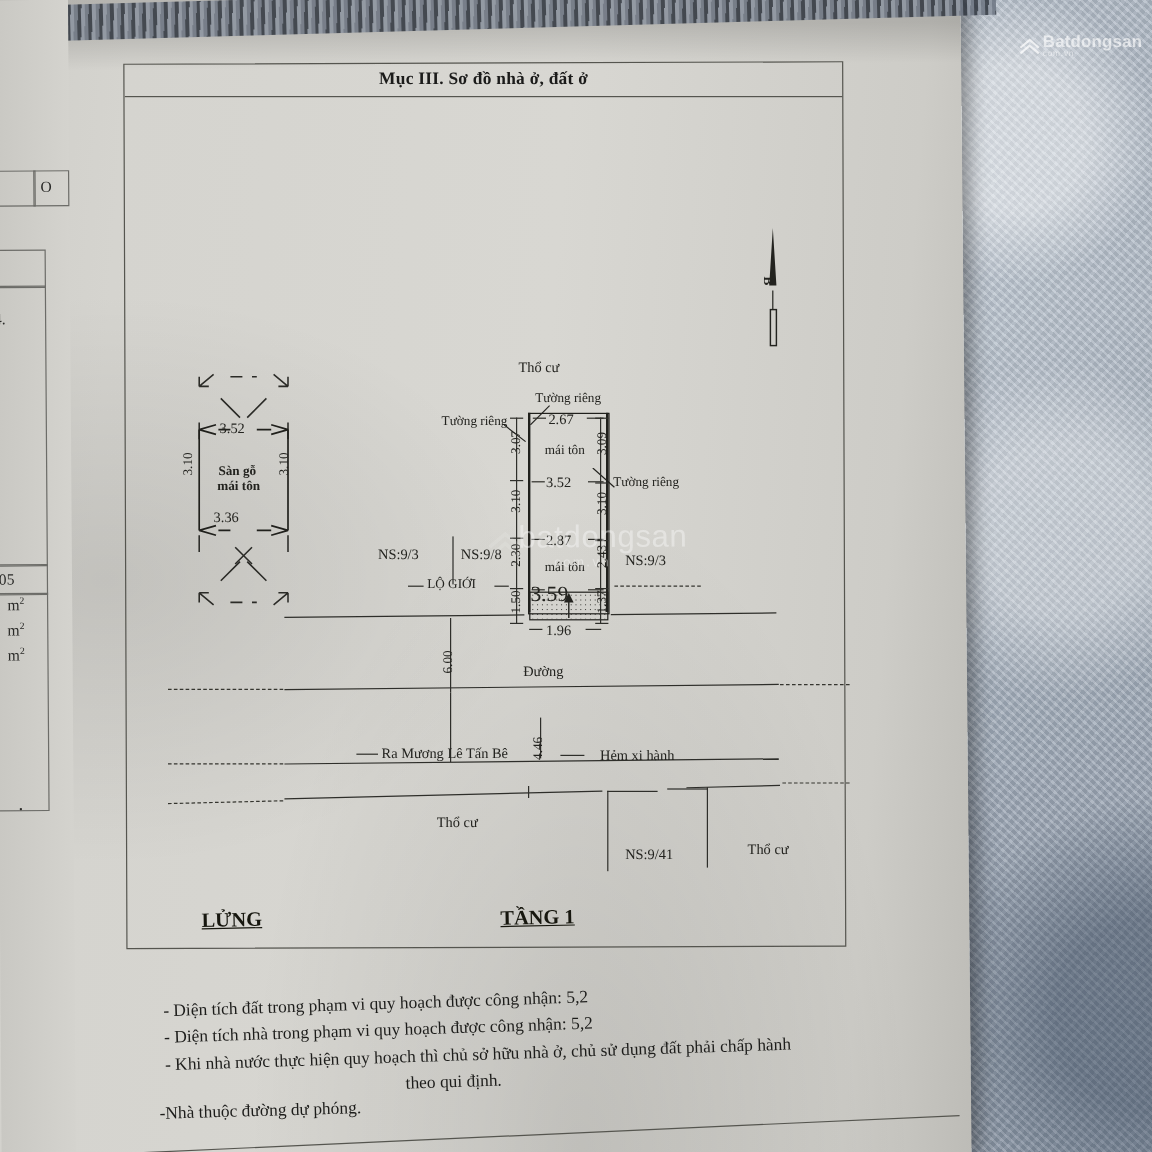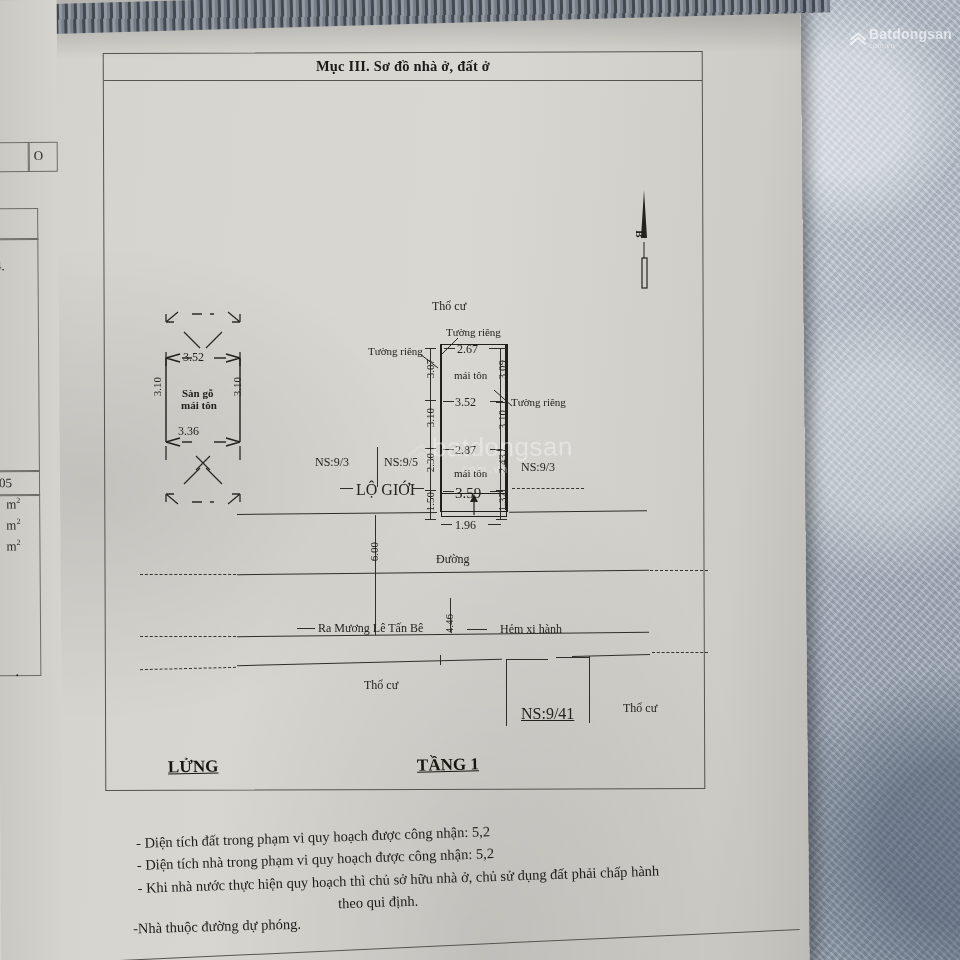--- a/index.html
+++ b/index.html
@@ -216,21 +216,21 @@
   <div class="ln hln" style="left:489px;top:348px;width:14px;"></div>
 
   <div class="ink" style="left:455px;top:395px;font-size:12px;">3.52</div>
   <div class="ln hln" style="left:443px;top:401px;width:11px;"></div>
   <div class="ln hln" style="left:490px;top:401px;width:13px;"></div>
 
   <div class="ink" style="left:455px;top:443px;font-size:12px;">2.87</div>
   <div class="ln hln" style="left:443px;top:449px;width:11px;"></div>
   <div class="ln hln" style="left:490px;top:449px;width:13px;"></div>
 
-  <div class="ink" style="left:455px;top:485px;font-size:15px;">3.59</div>
+  <div class="ink" style="left:442px;top:485px;font-size:18px;">3.59</div>
   <div class="ln hln" style="left:443px;top:491px;width:11px;"></div>
   <div class="ln hln" style="left:490px;top:491px;width:13px;"></div>
 
   <div class="ink" style="left:455px;top:518px;font-size:12px;">1.96</div>
   <div class="ln hln" style="left:441px;top:524px;width:11px;"></div>
   <div class="ln hln" style="left:488px;top:524px;width:13px;"></div>
 
   <div class="ln vln" style="left:430px;top:348px;height:172px;"></div>
   <div class="ln hln" style="left:425px;top:348px;width:11px;"></div>
   <div class="ln hln" style="left:425px;top:400px;width:11px;"></div>
@@ -247,24 +247,24 @@
   <div class="ln hln" style="left:496px;top:402px;width:11px;"></div>
   <div class="ln hln" style="left:496px;top:450px;width:11px;"></div>
   <div class="ln hln" style="left:496px;top:490px;width:11px;"></div>
   <div class="ln hln" style="left:496px;top:519px;width:11px;"></div>
   <div class="ink vert" style="left:496px;top:360px;font-size:11px;">3.09</div>
   <div class="ink vert" style="left:496px;top:410px;font-size:11px;">3.10</div>
   <div class="ink vert" style="left:496px;top:454px;font-size:11px;">2.43</div>
   <div class="ink vert" style="left:496px;top:492px;font-size:11px;">1.37</div>
 
   <div class="ink" style="left:315px;top:455px;font-size:12px;">NS:9/3</div>
-  <div class="ink" style="left:384px;top:455px;font-size:12px;">NS:9/5</div>
+  <div class="ink" style="left:384px;top:455px;font-size:12px;">NS:9/8</div>
   <div class="ink" style="left:521px;top:460px;font-size:12px;">NS:9/3</div>
 
-  <div class="ink ul" style="left:356px;top:481px;font-size:16px;">LỘ GIỚI</div>
+  <div class="ink ul" style="left:356px;top:481px;font-size:11px;">LỘ GIỚI</div>
   <div class="ln hln" style="left:340px;top:488px;width:13px;"></div>
   <div class="ln hln" style="left:412px;top:488px;width:12px;"></div>
   <div class="dash" style="left:512px;top:488px;width:72px;"></div>
 
   <div class="ln vln" style="left:377px;top:447px;height:40px;"></div>
 </div>
 
 <div>
 
   <div class="ln hln" style="left:237px;top:513px;width:200px;transform:rotate(-0.6deg);"></div>
@@ -287,21 +287,21 @@
   <div class="ink ul" style="left:500px;top:622px;font-size:12px;">Hẻm xi hành</div>
   <div class="dash" style="left:140px;top:636px;width:96px;"></div>
 
   <div class="ln hln" style="left:237px;top:662px;width:265px;transform:rotate(-1.4deg);"></div>
   <div class="ln hln" style="left:572px;top:655px;width:78px;transform:rotate(-1.4deg);"></div>
   <div class="dash" style="left:140px;top:668px;width:96px;transform:rotate(-1.4deg);"></div>
   <div class="dash" style="left:652px;top:652px;width:56px;"></div>
   <div class="ln vln" style="left:440px;top:655px;height:10px;"></div>
 
   <div class="ink" style="left:364px;top:678px;font-size:12px;">Thổ cư</div>
-  <div class="ink" style="left:521px;top:705px;font-size:16px;text-decoration:underline;">NS:9/41</div>
+  <div class="ink" style="left:521px;top:705px;font-size:12px;">NS:9/41</div>
   <div class="ink" style="left:623px;top:701px;font-size:12px;">Thổ cư</div>
 
   <div class="ln vln" style="left:506px;top:659px;height:67px;"></div>
   <div class="ln vln" style="left:589px;top:656px;height:67px;"></div>
   <div class="ln hln" style="left:506px;top:659px;width:42px;"></div>
   <div class="ln hln" style="left:556px;top:657px;width:34px;"></div>
 </div>
 
 <div class="caption" style="left:168px;top:757px;transform:rotate(-1.2deg);">LỬNG</div>
 <div class="caption" style="left:417px;top:755px;transform:rotate(-1.2deg);">TẦNG 1</div>

